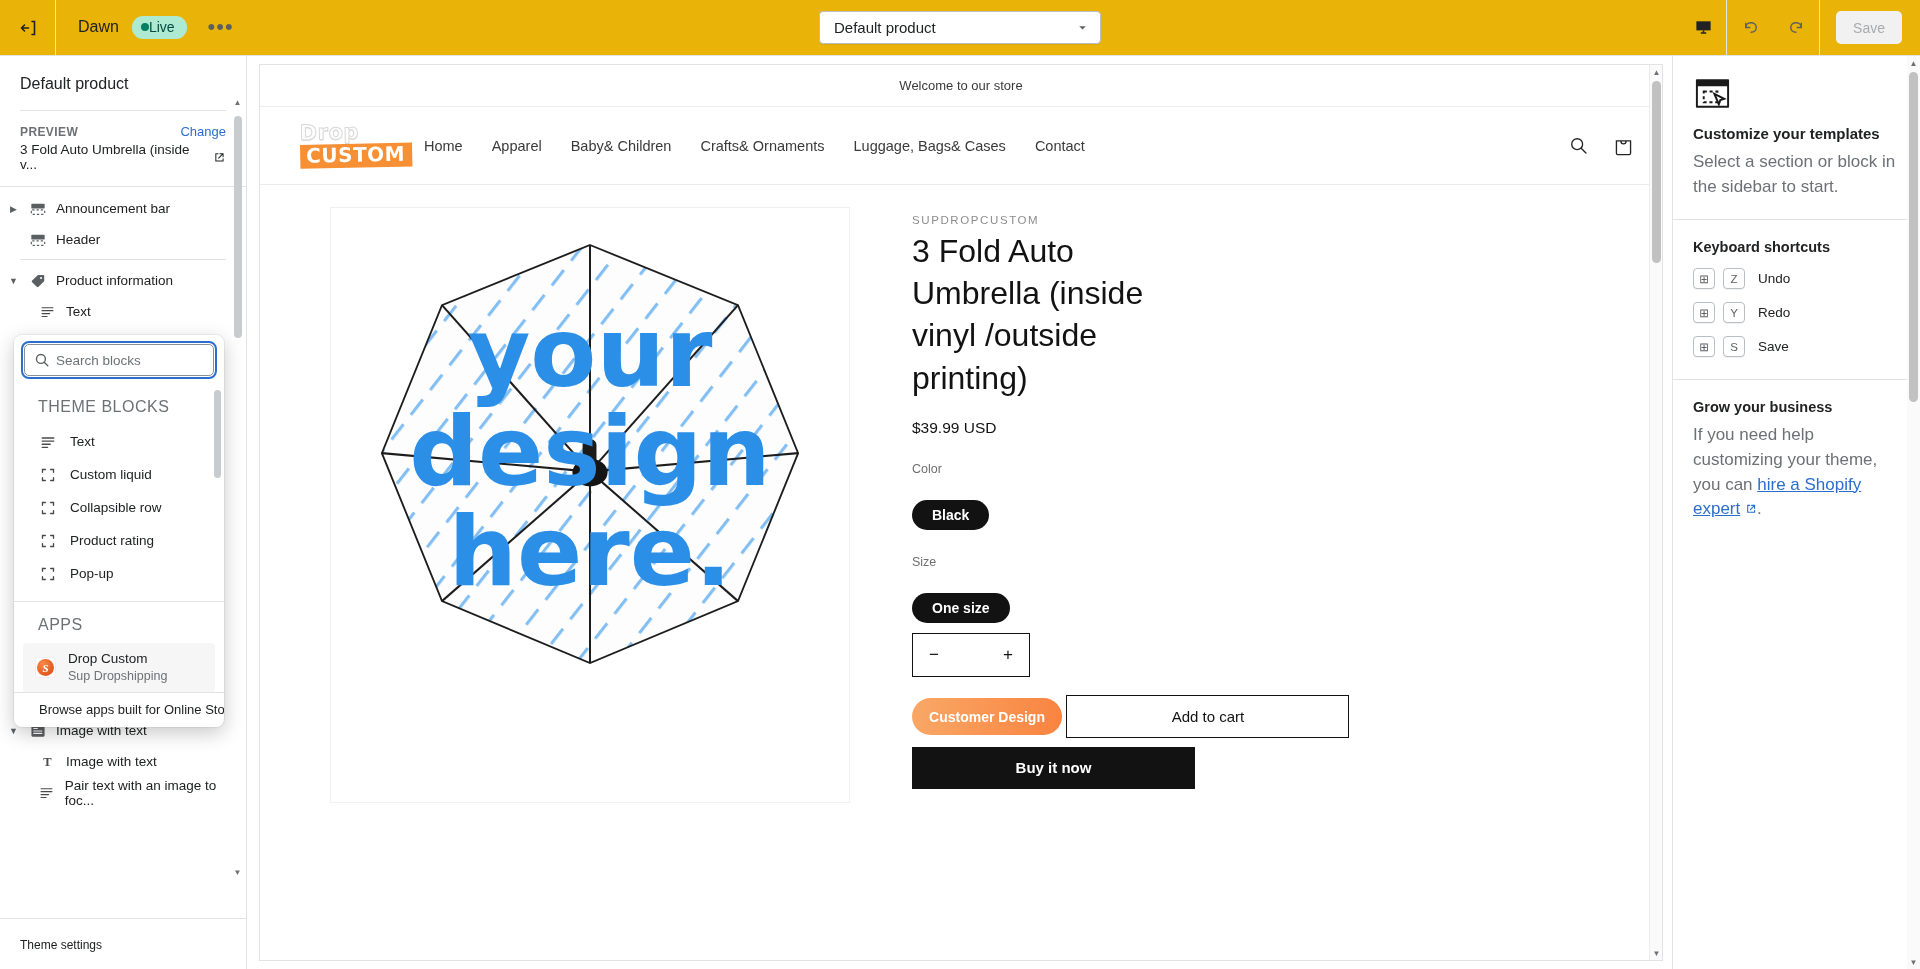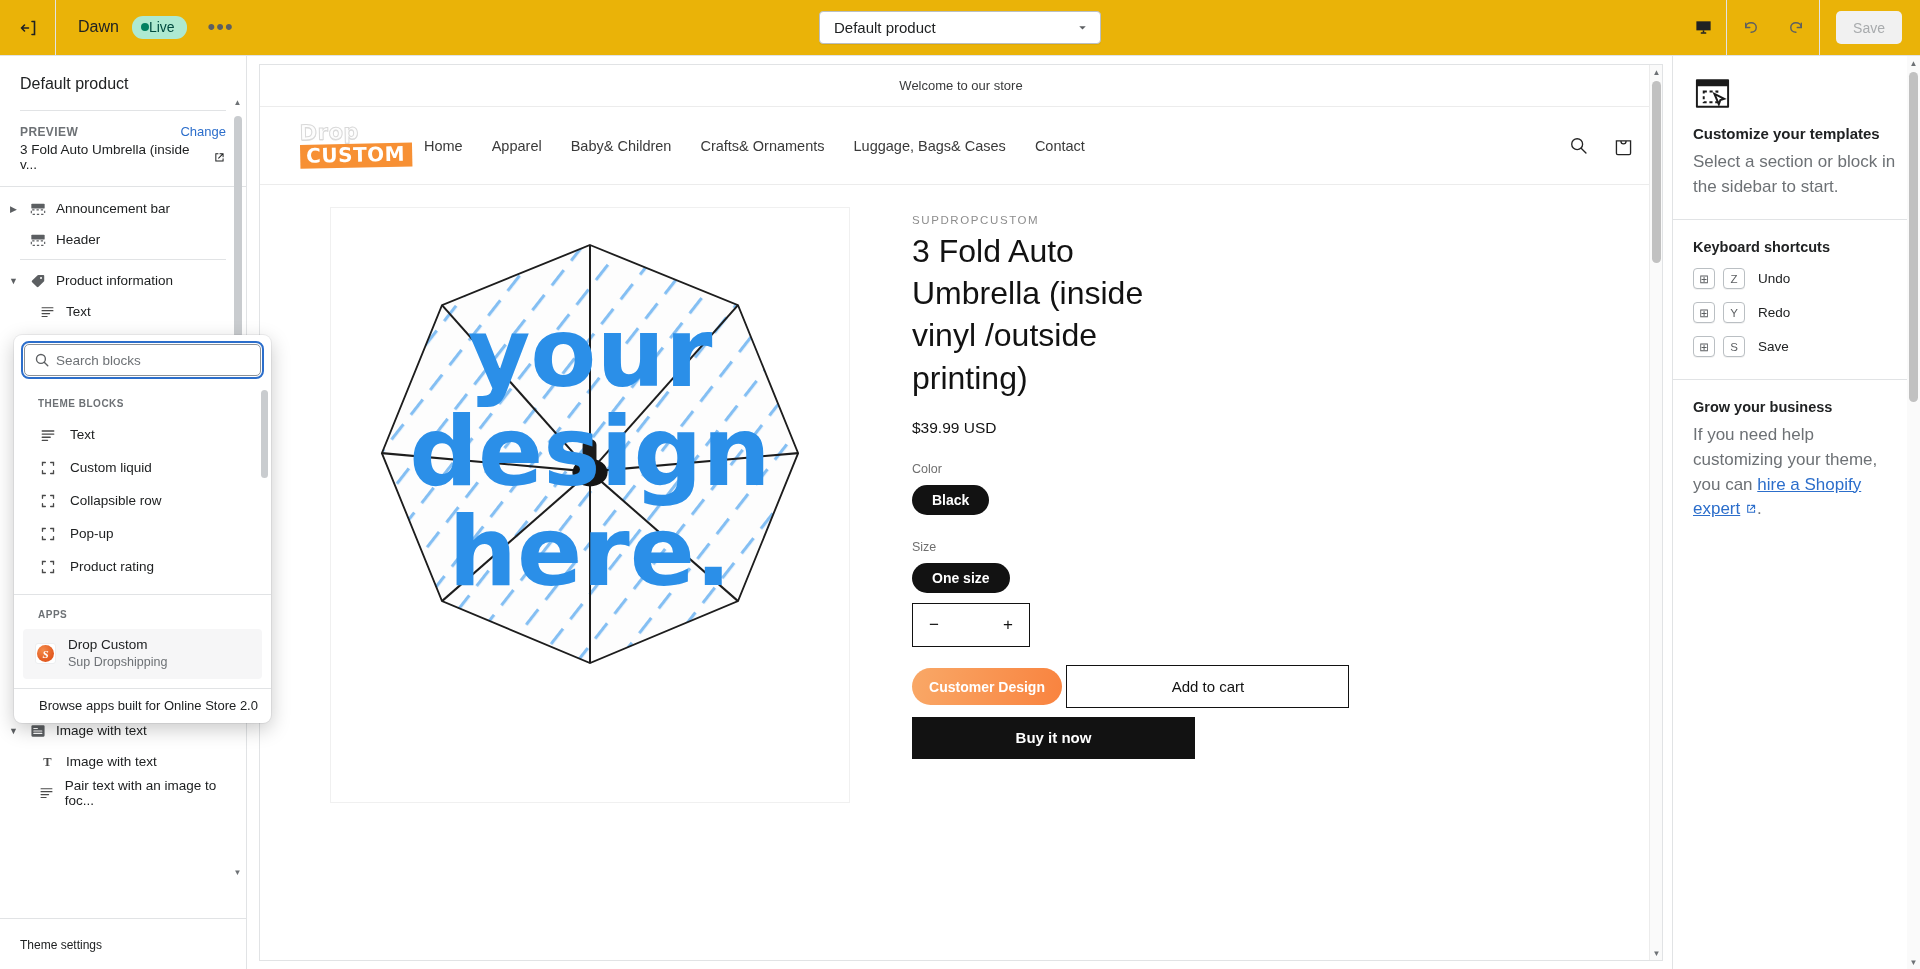--- a/index.html
+++ b/index.html
@@ -81,39 +81,39 @@
   .left-footer span { font-size: 12px; color: #202223; cursor: pointer; }
 
   
   .lscroll-track { position: absolute; top: 44px; right: 2px; width: 9px; bottom: 44px; }
   .lscroll-up, .lscroll-dn { position: absolute; right: 1px; width: 11px; height: 12px;
      display:flex; align-items:center; justify-content:center; color:#6d7175; font-size:8px; cursor:pointer; }
   .lscroll-thumb { position: absolute; right: 2px; width: 8px; background: #c9cccf; border-radius: 4px; cursor: pointer; }
 
   
   .picker {
-    position: absolute; left: 14px; top: 279px; width: 257px; background: #fff;
+    position: absolute; left: 14px; top: 279px; width: 210px; background: #fff;
     border-radius: 8px; box-shadow: 0 0 0 1px rgba(63,63,68,.07), 0 6px 20px rgba(0,0,0,.22);
     z-index: 50; overflow: hidden;
   }
   .picker-search-wrap { padding: 9px 10px 8px 10px; }
   .picker-search {
     position: relative; height: 32px; border: 1px solid #8c9196; border-radius: 5px;
     display: flex; align-items: center; padding-left: 31px; outline: 2px solid #2c6ecb; outline-offset: 1px;
   }
   .picker-search input {
     border: none; outline: none; font-size: 13.5px; color: #202223; width: 100%;
     font-family: "Liberation Sans", sans-serif; background: transparent;
   }
   .picker-search input::placeholder { color: #6d7175; }
   .picker-search .s-ico { position: absolute; left: 9px; top: 7px; color: #5c5f62; }
   .picker-scroll { max-height: 308px; overflow: hidden; position: relative; }
   .picker-sep { height: 1px; background: #e1e3e5; }
   .picker-grouphead {
-    font-size: 10px; color: #6d7175; font-weight: 700; letter-spacing: .5px;
+    font-size: 16px; color: #6d7175; font-weight: 400; letter-spacing: .5px;
     padding: 14px 0 9px 24px;
   }
   .picker-item {
     display: flex; align-items: center; gap: 14px; height: 33px; padding: 0 14px 0 25px;
     font-size: 13.5px; color: #202223; cursor: pointer;
   }
   .picker-item .pi-ico { width: 17px; display: flex; align-items: center; justify-content: center; color: #4a4a4a; }
   .app-item {
     display: flex; align-items: center; gap: 12px; margin: 0 9px; padding: 7px 10px 8px 12px;
     background: #f6f6f7; border-radius: 4px; cursor: pointer;
@@ -170,21 +170,21 @@
   .prod-img {
     width: 100%; height: 596px; background: #fff; border: 1px solid #f0f0f0; position: relative; overflow: hidden;
   }
   .prod-info { flex: 1; padding: 7px 40px 0 32px; min-width: 0; }
   .vendor { font-size: 11.5px; letter-spacing: 1.6px; color: #8d8d8d; }
   .prod-title { font-size: 32px; line-height: 1.32; color: #121212; font-weight: 400; margin-top: 4px; max-width: 250px; }
   .prod-price { font-size: 15.5px; color: #121212; margin-top: 20px; }
   .opt-label { font-size: 12.5px; color: #6f6f6f; margin-top: 25px; }
   .pill {
     display: inline-flex; align-items: center; justify-content: center; background: #121212; color: #fff;
-    border-radius: 22px; font-size: 14px; font-weight: bold; padding: 0 20px; height: 30px; margin-top: 9px; cursor: pointer;
+    border-radius: 22px; font-size: 14px; font-weight: bold; padding: 0 20px; height: 30px; margin-top: 24px; cursor: pointer;
   }
   .qty-box {
     margin-top: 10px; width: 118px; height: 44px; border: 1px solid #121212; display: flex;
     align-items: center; justify-content: space-between; padding: 0 16px; font-size: 17px; color: #121212;
   }
   .qty-box span { cursor: pointer; }
   .cd-btn {
     margin-top: 20px; width: 150px; height: 37px; border-radius: 20px; border: none;
     background: linear-gradient(100deg, #f9a867 0%, #f9833f 100%); color: #fff; font-size: 14px;
     font-weight: 600; cursor: pointer; font-family: "Liberation Sans", sans-serif;
@@ -439,30 +439,30 @@
             </span>
             <span>Collapsible row</span>
           </div>
 
           <div class="picker-item">
             <span class="pi-ico">
               <svg width="16" height="16" viewBox="0 0 18 18" fill="none" stroke="#4a4a4a" stroke-width="1.5" stroke-linecap="round">
                 <path d="M6 2.8H2.8V6M12 2.8h3.2V6M6 15.2H2.8V12M12 15.2h3.2V12"></path>
               </svg>
             </span>
-            <span>Pop-up</span>
+            <span>Product rating</span>
           </div>
 
           <div class="picker-item">
             <span class="pi-ico">
               <svg width="16" height="16" viewBox="0 0 18 18" fill="none" stroke="#4a4a4a" stroke-width="1.5" stroke-linecap="round">
                 <path d="M6 2.8H2.8V6M12 2.8h3.2V6M6 15.2H2.8V12M12 15.2h3.2V12"></path>
               </svg>
             </span>
-            <span>Product rating</span>
+            <span>Pop-up</span>
           </div>
 
           <div class="picker-sep" style="margin-top:11px"></div>
 
           <div class="picker-grouphead">APPS</div>
 
           <div class="app-item">
             <span class="app-logo">
               <span class="circ">S</span>
             </span>

